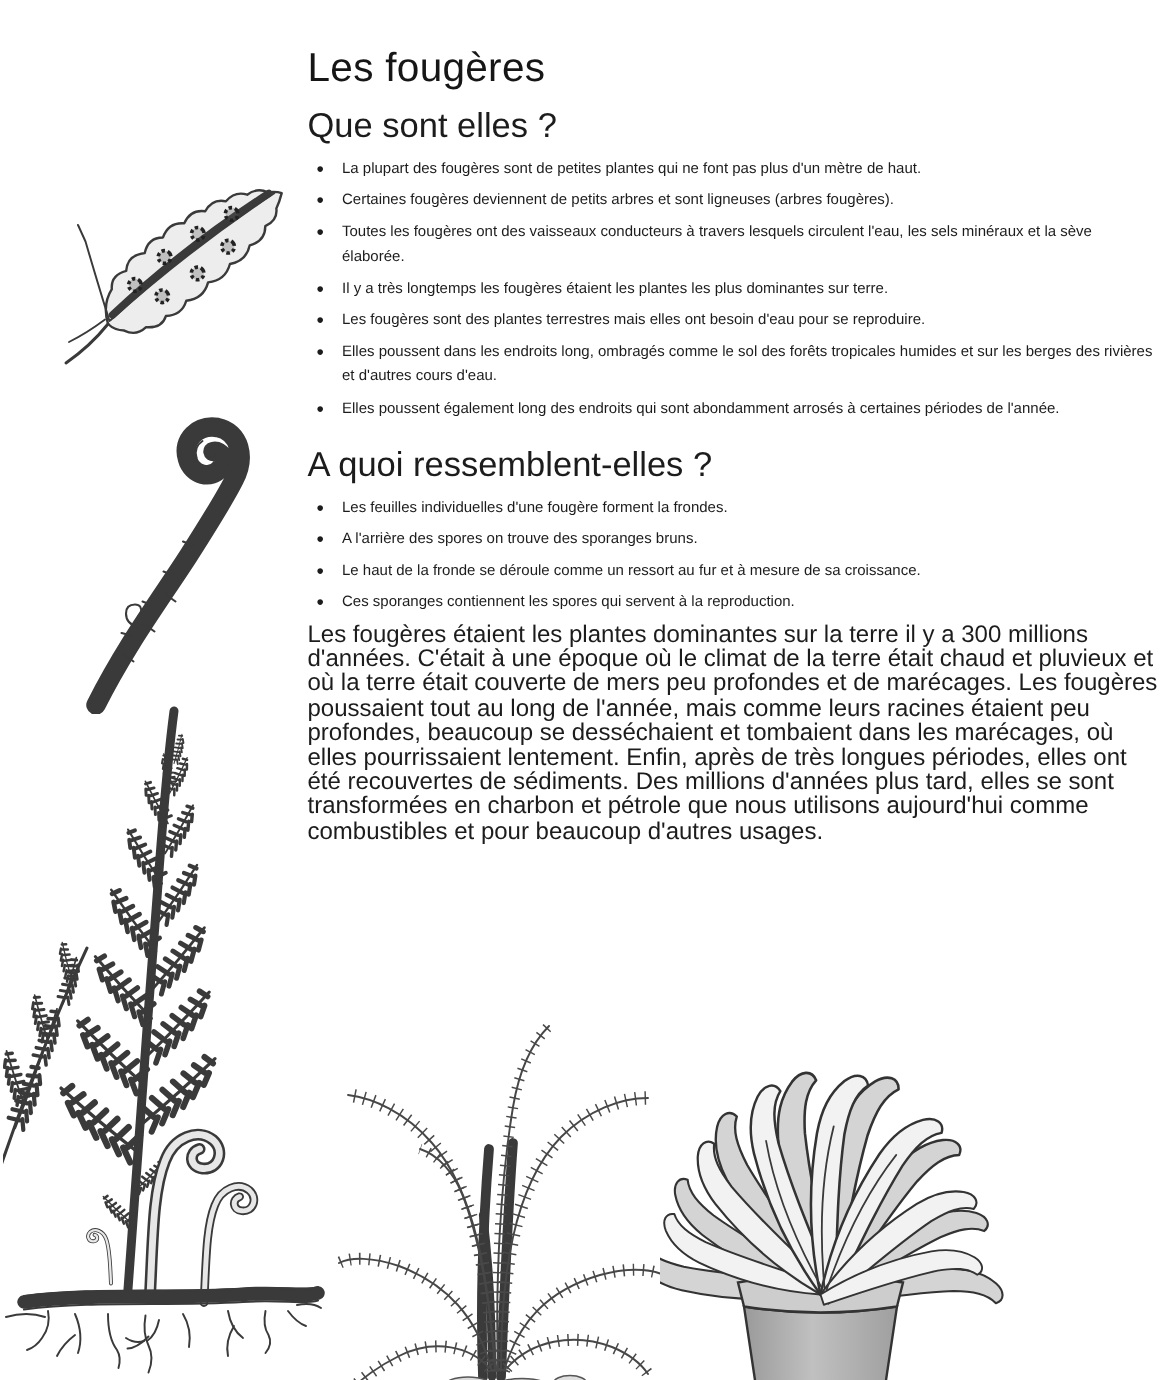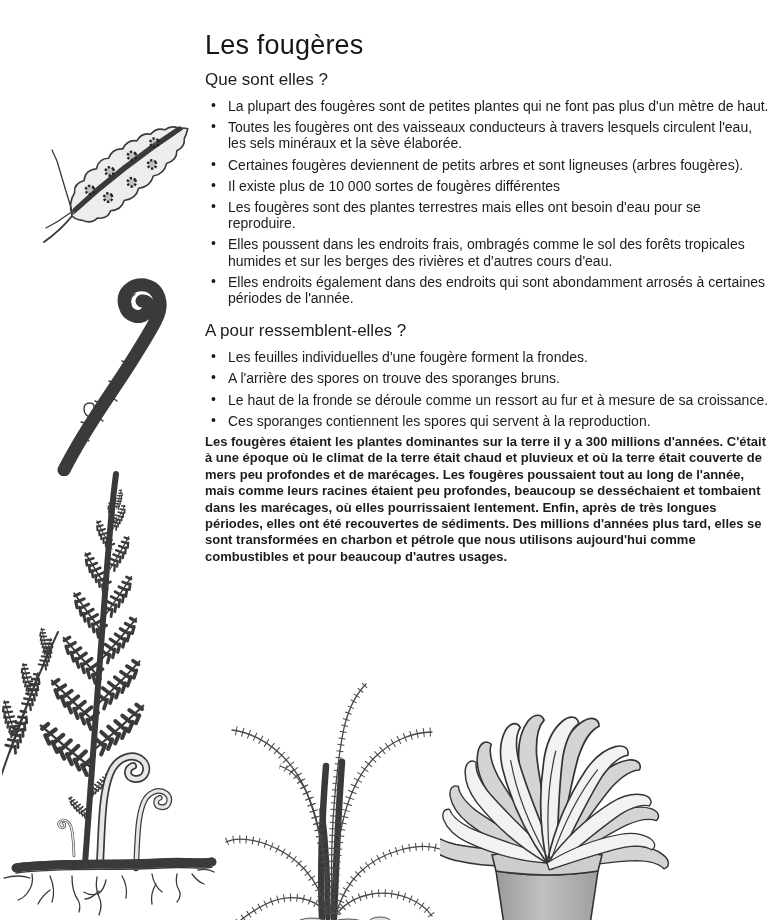--- a/index.html
+++ b/index.html
@@ -4,29 +4,29 @@
 <style>
   html,body { margin:0; padding:0; background:#fff; }
   .page {
     position:relative; width:780px; height:920px; overflow:hidden;
     background:#ffffff; color:#1c1c1c;
     font-family:"Liberation Sans", "DejaVu Sans", sans-serif;
     margin-top:18px;
   }
   .content { position:absolute; left:205px; top:12px; width:567px; }
   h1.title { font-size:27px; font-weight:400; margin:0 0 9px 0; color:#161616; letter-spacing:0.2px; }
-  h2.sec { font-size:17px; font-weight:400; margin:15px 0 8px 0; color:#1c1c1c; }
+  h2.sec { font-size:23px; font-weight:400; margin:15px 0 8px 0; color:#1c1c1c; }
   h2.sec.first { margin-top:2px; }
   ul.blist { margin:0; padding:0; list-style:none; }
   ul.blist li {
     position:relative; padding-left:23px; margin:0 0 5px 0;
-    font-size:14px; line-height:16.2px;
+    font-size:10px; line-height:16.2px;
   }
   ul.blist li::before { content:"\2022"; position:absolute; left:6px; top:-1px; font-size:14px; }
-  p.body { margin:2px 0 0 0; font-size:13px; line-height:16.4px;font-weight:bold; }
+  p.body { margin:2px 0 0 0; font-size:16px; line-height:16.4px; }
   .illus { position:absolute; }
   
   .ink  { stroke:#3a3a3a; fill:none; stroke-linecap:round; stroke-linejoin:round; }
   .czd  { stroke:#3a3a3a; fill:none; stroke-linecap:round; stroke-width:8; }
   .czl  { stroke:#e7e7e7; fill:none; stroke-linecap:round; stroke-width:4.6; }
   .fx   { stroke:#474747; fill:none; stroke-width:1.3; stroke-linecap:round; }
   .ft   { stroke:#4a4a4a; fill:none; stroke-width:9; stroke-dasharray:1 5.5; }
   .pl-b { fill:#d4d4d4; stroke:#333; stroke-width:1.4; stroke-linejoin:round; }
   .pl-f { fill:#f2f2f2; stroke:#333; stroke-width:1.4; stroke-linejoin:round; }
 </style>
@@ -230,36 +230,36 @@
     </g>
   </svg>
 
   <div class="content">
     <h1 class="title">Les fougères</h1>
 
     <section>
       <h2 class="sec first">Que sont elles ?</h2>
       <ul class="blist">
         <li>La plupart des fougères sont de petites plantes qui ne font pas plus d'un mètre de haut.</li>
+        <li>Certaines fougères deviennent de petits arbres et sont ligneuses (arbres fougères).</li>
         <li>Toutes les fougères ont des vaisseaux conducteurs à travers lesquels circulent l'eau, les sels minéraux et la sève élaborée.</li>
-        <li>Certaines fougères deviennent de petits arbres et sont ligneuses (arbres fougères).</li>
-        <li>Il existe plus de 10 000 sortes de fougères différentes</li>
+        <li>Il y a très longtemps les fougères étaient les plantes les plus dominantes sur terre.</li>
       </ul>
     </section>
 
     <section>
       <ul class="blist">
         <li>Les fougères sont des plantes terrestres mais elles ont besoin d'eau pour se reproduire.</li>
-        <li>Elles poussent dans les endroits frais, ombragés comme le sol des forêts tropicales humides et sur les berges des rivières et d'autres cours d'eau.</li>
-        <li>Elles endroits également dans des endroits qui sont abondamment arrosés à certaines périodes de l'année.</li>
+        <li>Elles poussent dans les endroits long, ombragés comme le sol des forêts tropicales humides et sur les berges des rivières et d'autres cours d'eau.</li>
+        <li>Elles poussent également long des endroits qui sont abondamment arrosés à certaines périodes de l'année.</li>
       </ul>
     </section>
 
     <section>
-      <h2 class="sec">A pour ressemblent-elles ?</h2>
+      <h2 class="sec">A quoi ressemblent-elles ?</h2>
       <ul class="blist">
         <li>Les feuilles individuelles d'une fougère forment la frondes.</li>
         <li>A l'arrière des spores on trouve des sporanges bruns.</li>
         <li>Le haut de la fronde se déroule comme un ressort au fur et à mesure de sa croissance.</li>
         <li>Ces sporanges contiennent les spores qui servent à la reproduction.</li>
       </ul>
     </section>
 
     <section>
       <p class="body">Les fougères étaient les plantes dominantes sur la terre il y a 300 millions d'années. C'était à une époque où le climat de la terre était chaud et pluvieux et où la terre était couverte de mers peu profondes et de marécages. Les fougères poussaient tout au long de l'année, mais comme leurs racines étaient peu profondes, beaucoup se desséchaient et tombaient dans les marécages, où elles pourrissaient lentement. Enfin, après de très longues périodes, elles ont été recouvertes de sédiments. Des millions d'années plus tard, elles se sont transformées en charbon et pétrole que nous utilisons aujourd'hui comme combustibles et pour beaucoup d'autres usages.</p>

